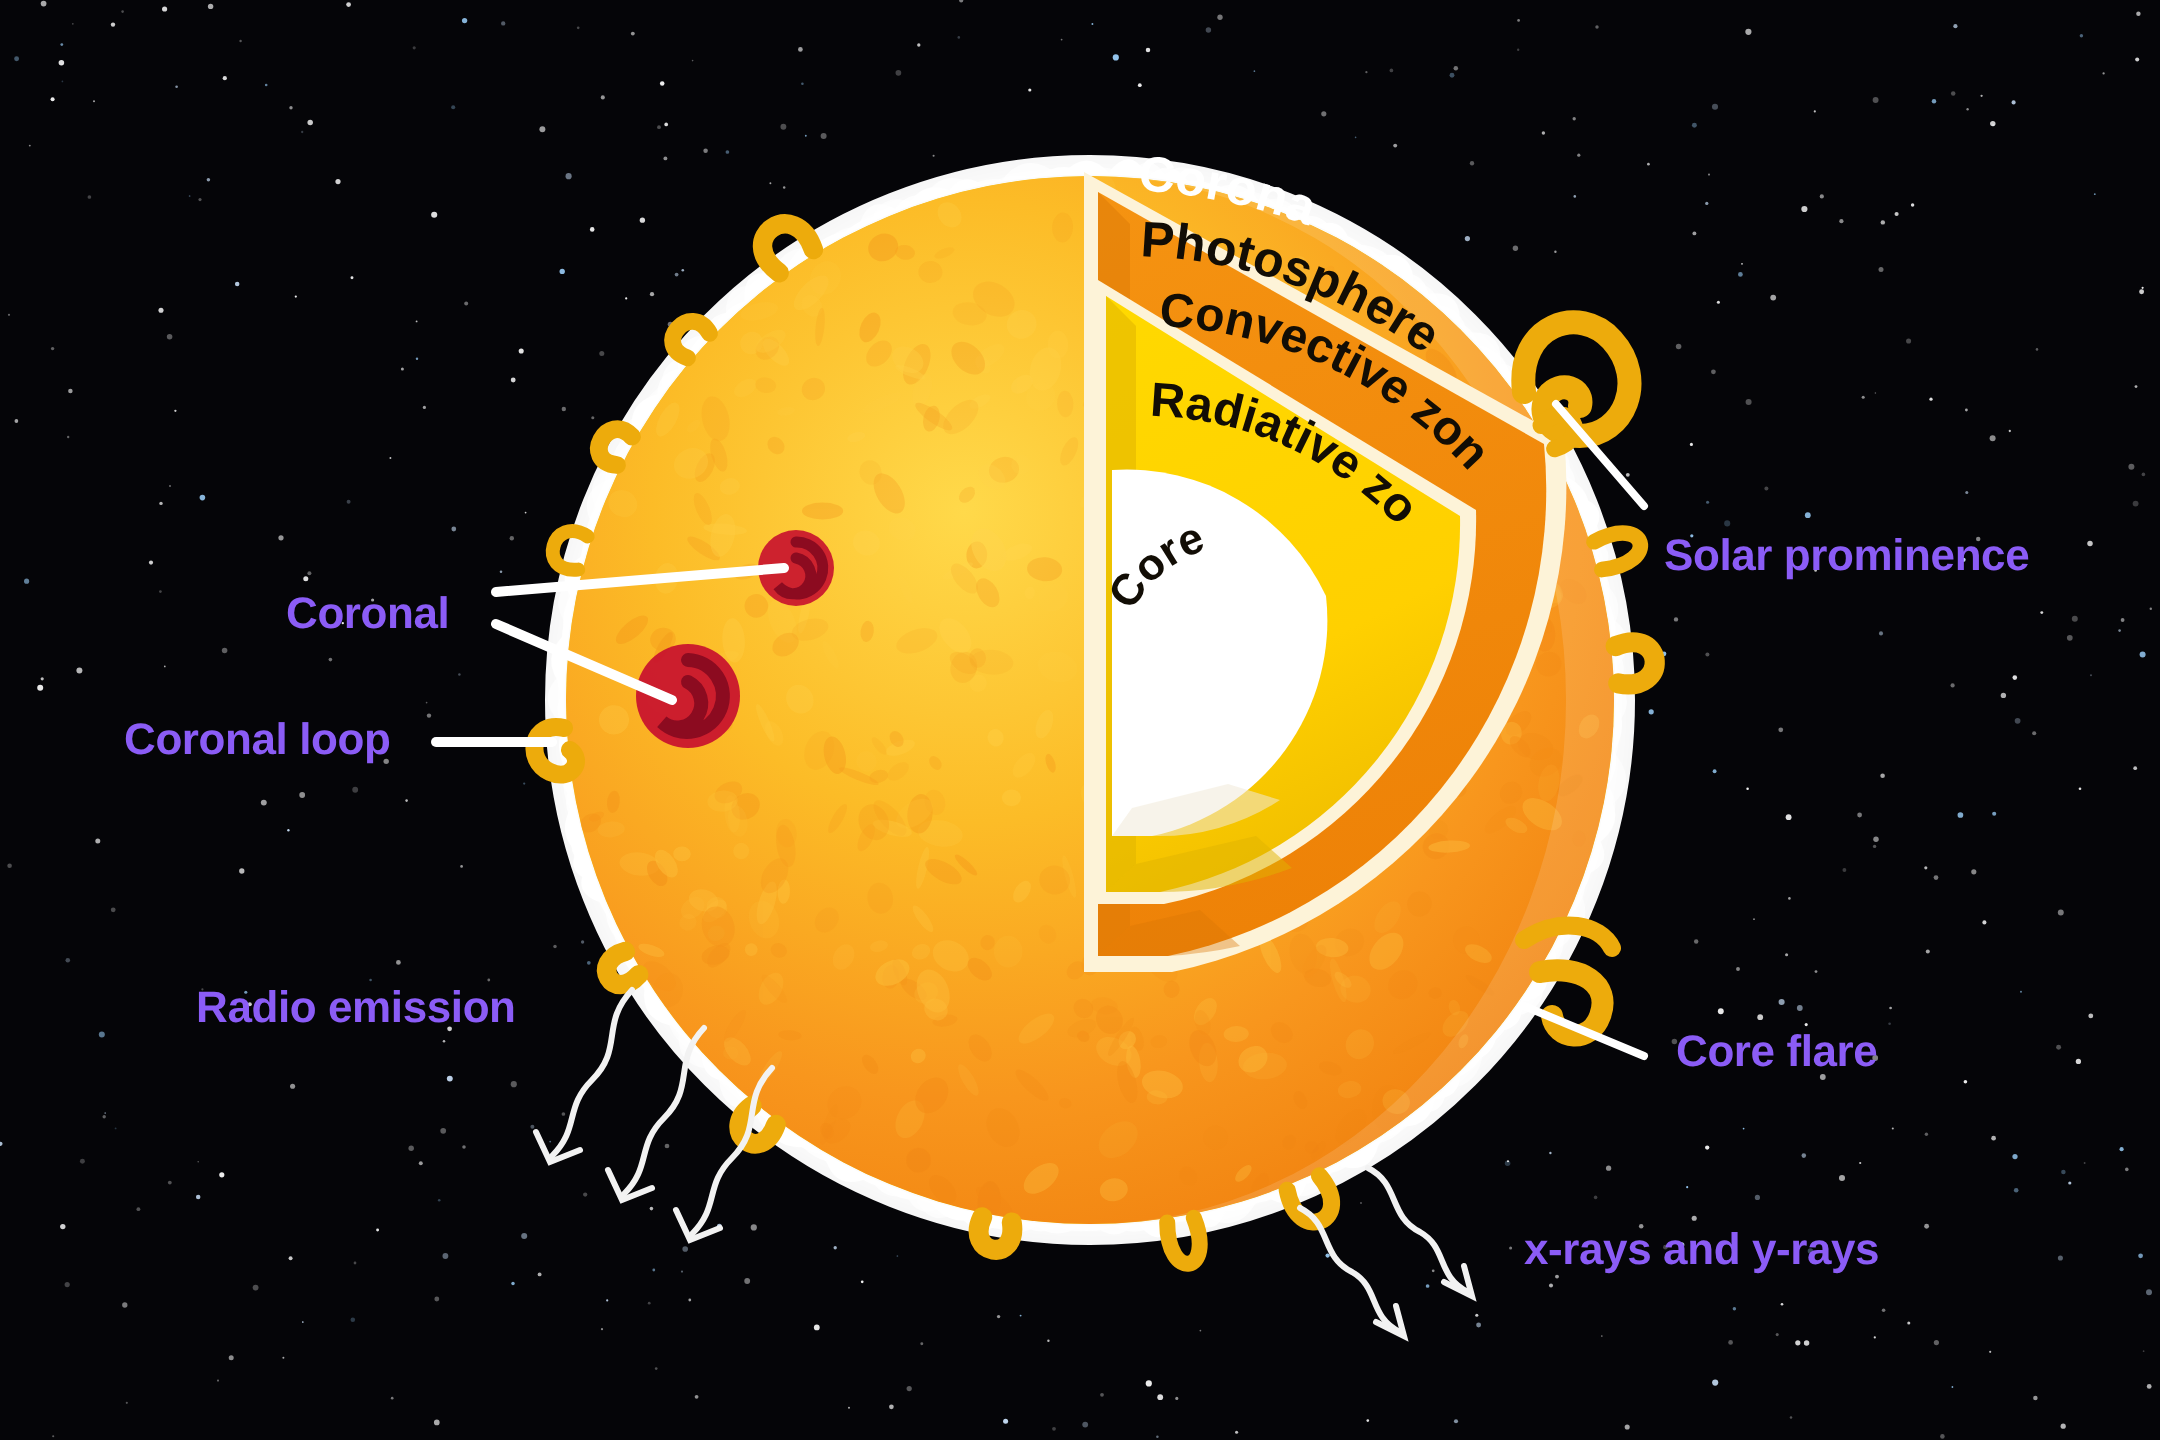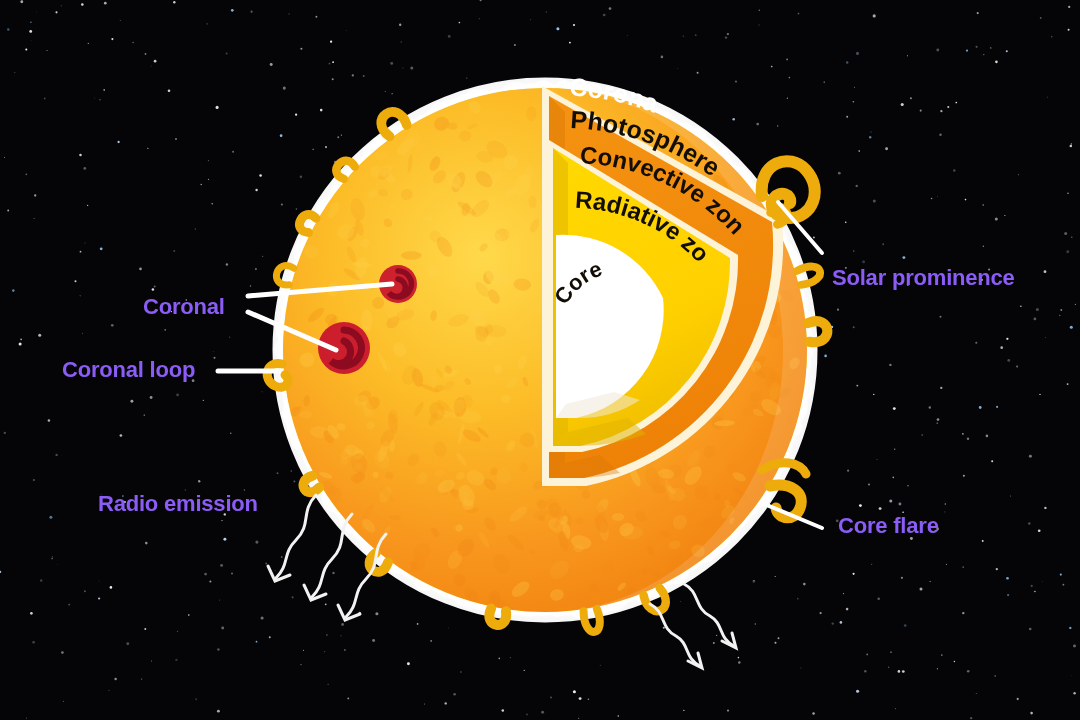--- a/index.html
+++ b/index.html
@@ -1320,14 +1320,15 @@
   <div class="lbl lbl-white" style="left:143px; top:294px;">Coronal</div>
 
   <div class="lbl lbl-white" style="left:62px; top:357px;">Coronal loop</div>
 
   <div class="lbl lbl-white" style="left:78px; top:491px;margin-left:20px;">Radio emission</div>
 
   <div class="lbl lbl-white" style="left:832px; top:265px;">Solar prominence</div>
 
   <div class="lbl lbl-white" style="left:838px; top:513px;">Core flare</div>
 
+  <div class="lbl lbl-white" style="left:762px; top:612px;">x-rays and y-rays</div>
 
 </div>
 
 </body></html>

